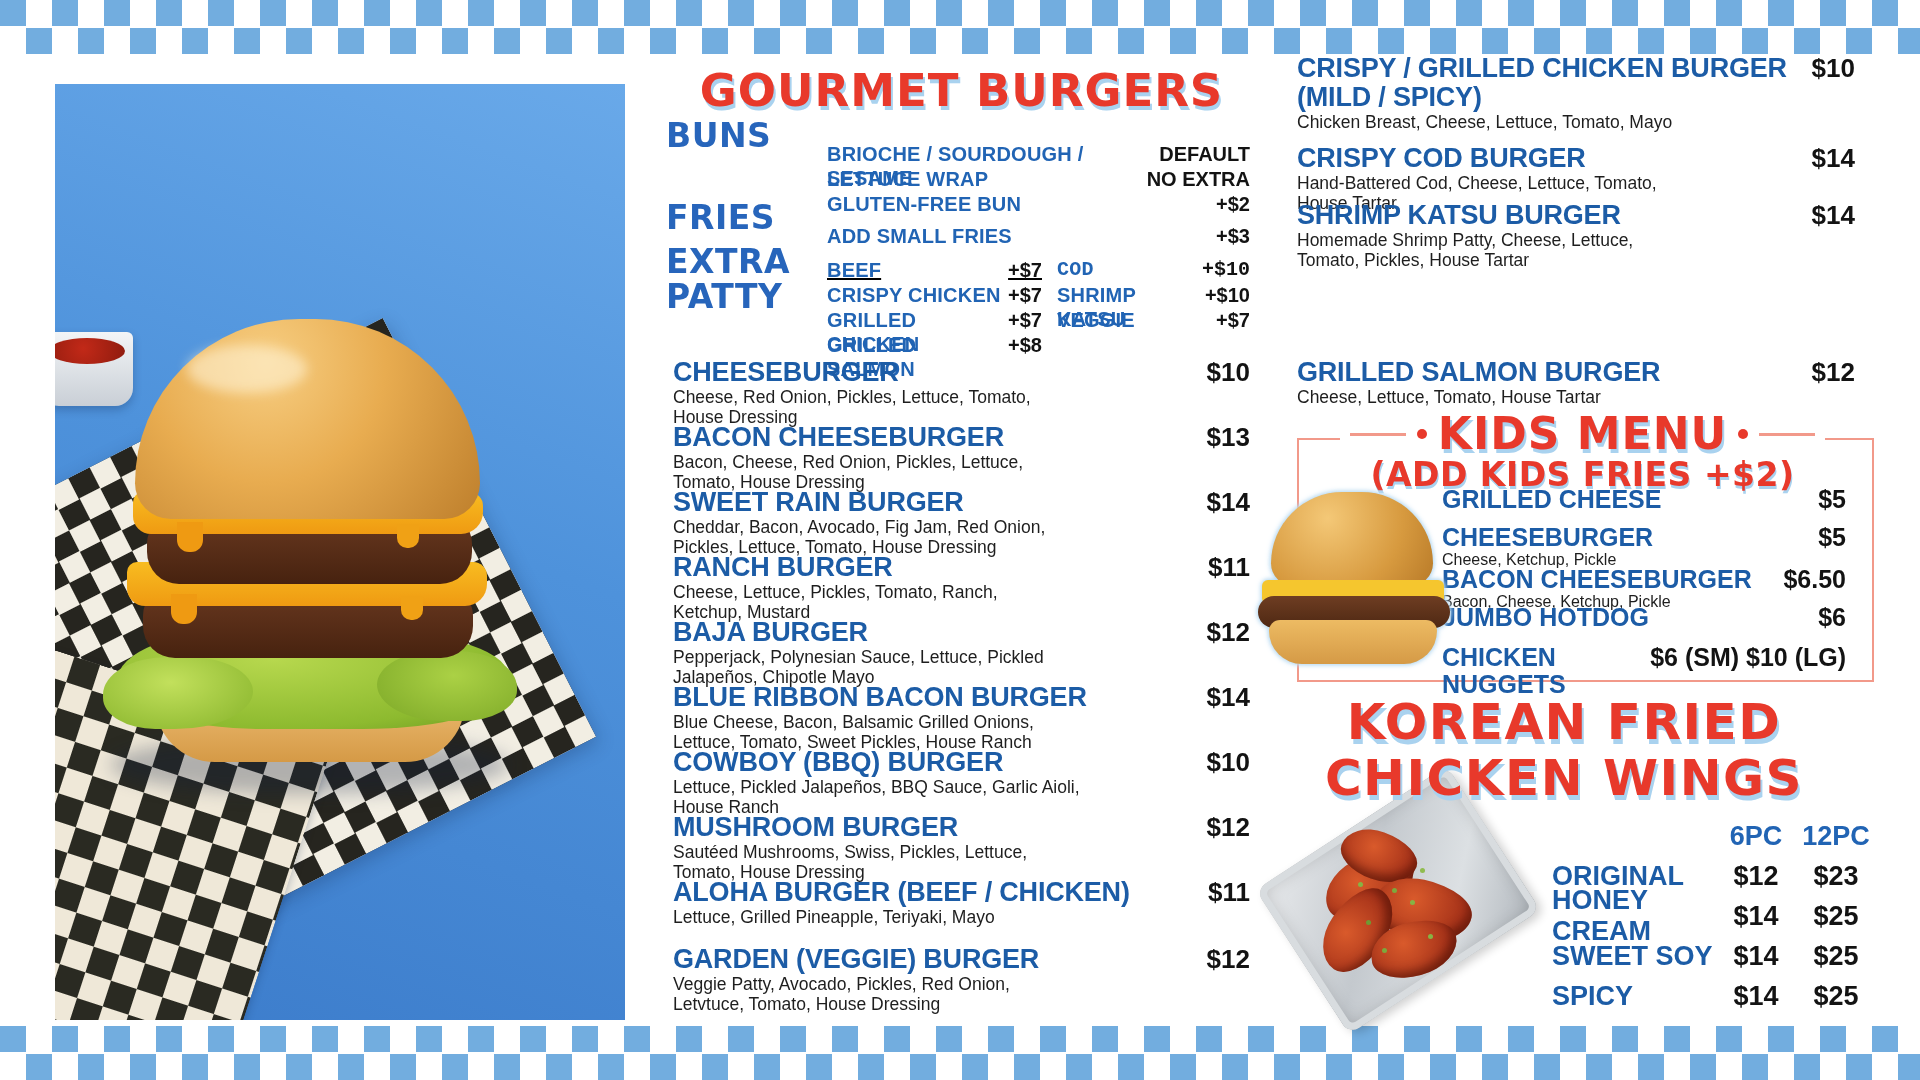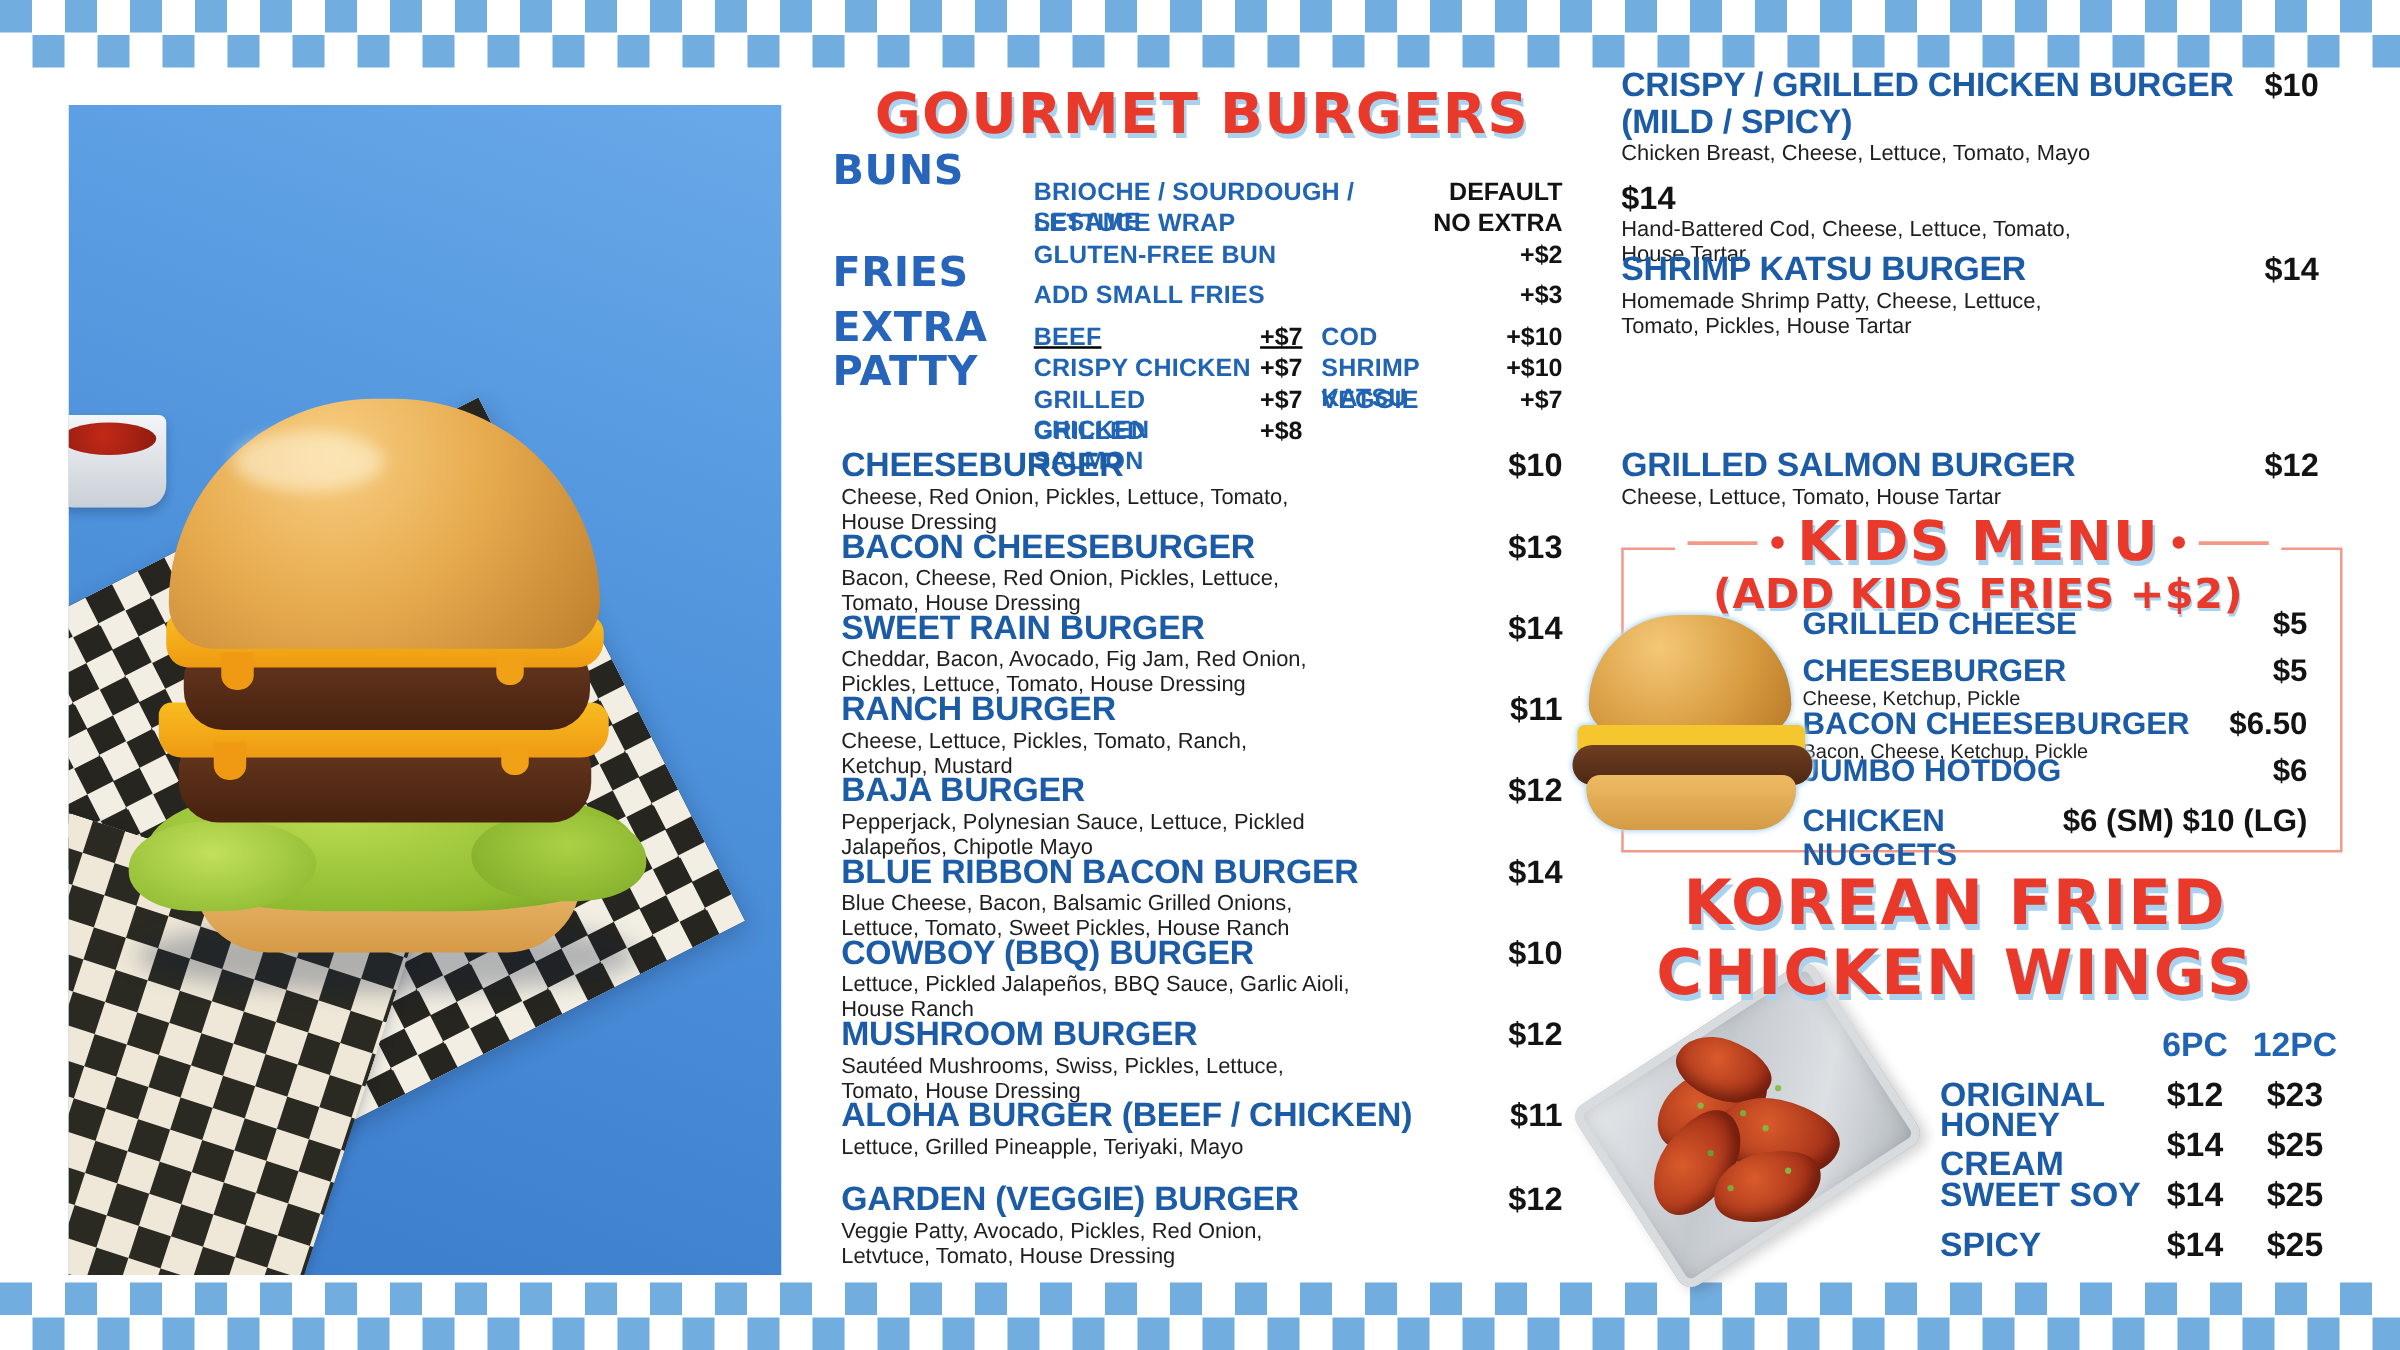--- a/index.html
+++ b/index.html
@@ -217,21 +217,21 @@
       <span class="opt-price">+$7</span>
     </div>
     <div class="opt" style="top: 333px;">
       <span class="opt-name">GRILLED SALMON</span>
       <span class="opt-price">+$8</span>
     </div>
   </div>
 
 <div class="optwrap ow-p2">
 
-<div class="opt" style="top: 258px;">
+<div class="opt" style="top: 258px; font-family: Liberation Mono, monospace;">
       <span class="opt-name">COD</span>
       <span class="opt-price">+$10</span>
     </div>
     <div class="opt" style="top: 283px;">
       <span class="opt-name">SHRIMP KATSU</span>
       <span class="opt-price">+$10</span>
     </div>
     <div class="opt" style="top: 308px;">
       <span class="opt-name">VEGGIE</span>
       <span class="opt-price">+$7</span>
@@ -326,20 +326,21 @@
 <div class="mi" style="top: 54px;">
       <div class="mi-row">
         <span class="mi-name">CRISPY / GRILLED CHICKEN BURGER</span>
         <span class="mi-price">$10</span>
       </div>
       <div class="mi-name2">(MILD / SPICY)</div>
       <div class="mi-desc">Chicken Breast, Cheese, Lettuce, Tomato, Mayo</div>
     </div>
     <div class="mi" style="top: 144px;">
       <div class="mi-row">
+        <span class="mi-name">CRISPY COD BURGER</span>
         <span class="mi-price">$14</span>
       </div>
 
       <div class="mi-desc">Hand-Battered Cod, Cheese, Lettuce, Tomato,
 House Tartar</div>
     </div>
     <div class="mi" style="top: 201px;">
       <div class="mi-row">
         <span class="mi-name">SHRIMP KATSU BURGER</span>
         <span class="mi-price">$14</span>

